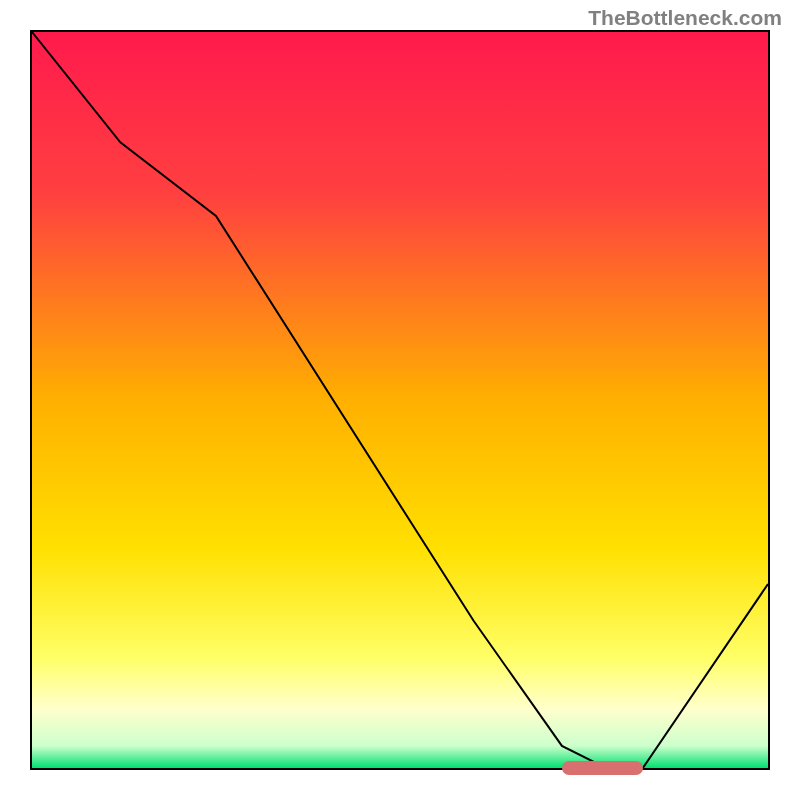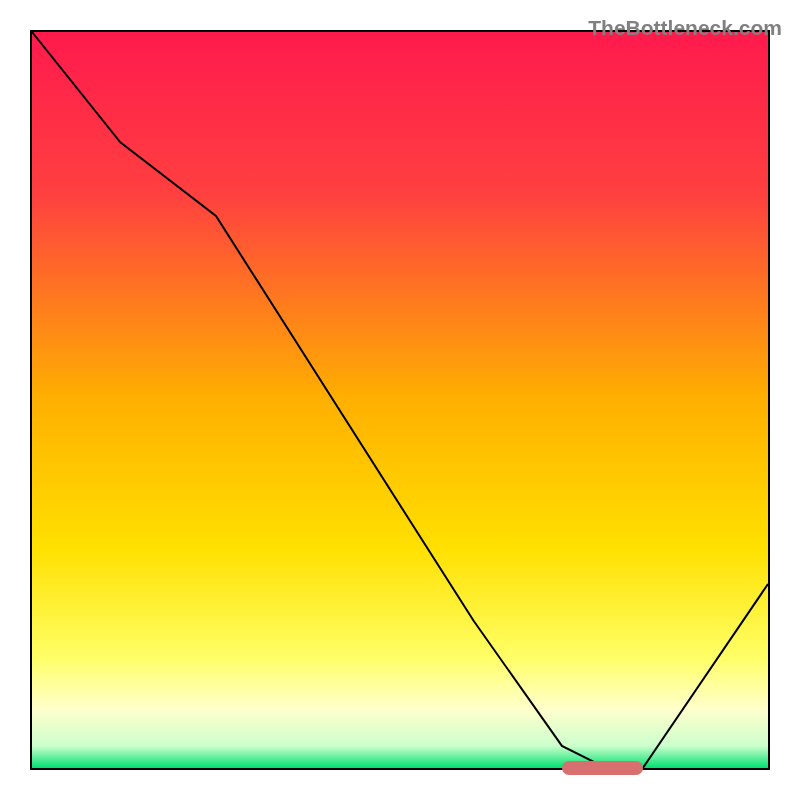--- a/index.html
+++ b/index.html
@@ -5,21 +5,21 @@
   * { margin: 0; padding: 0; box-sizing: border-box; }
   body {
     width: 800px;
     height: 800px;
     background: #ffffff;
     font-family: Arial, sans-serif;
     position: relative;
   }
   .watermark {
     position: absolute;
-    top: 16px;
+    top: 6px;
     right: 18px;
     font-size: 21px;
     font-weight: bold;
     color: #808080;
     z-index: 10;
   }
   .chart-container {
     position: absolute;
     top: 30px;
     left: 30px;

